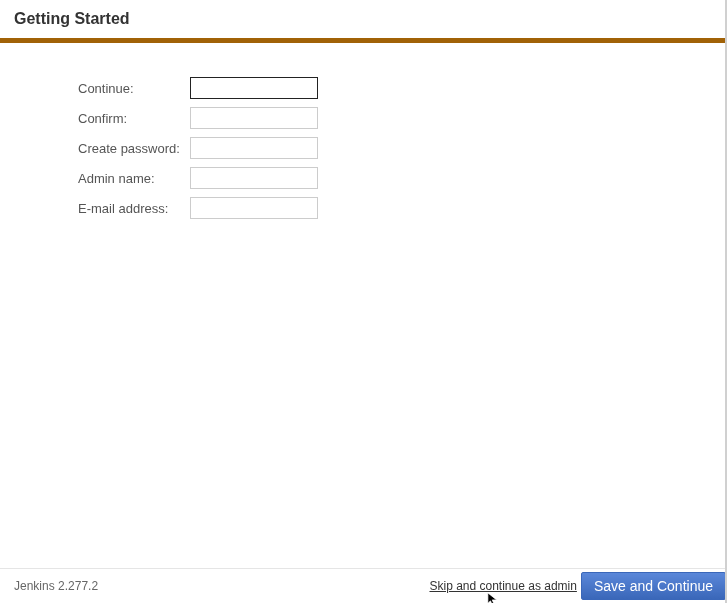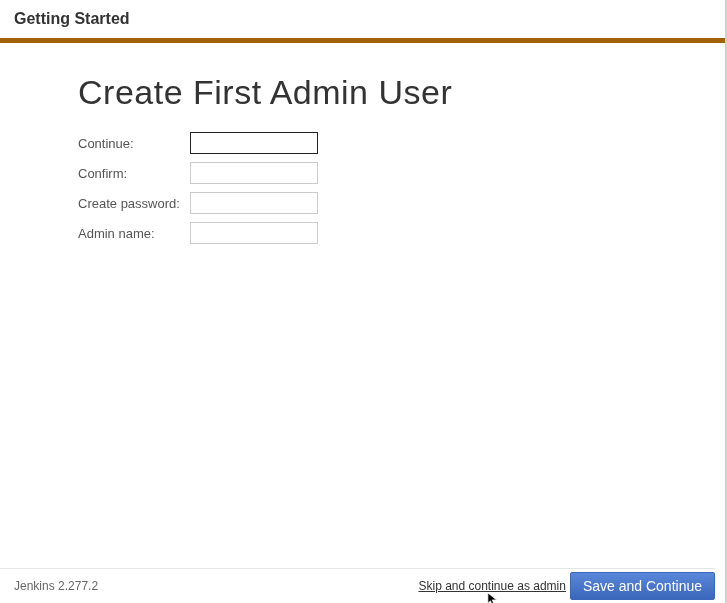--- a/index.html
+++ b/index.html
@@ -59,21 +59,21 @@
       font-size: 13px;
       background: #fff;
     }
     .form-table tr.focus input {
       border: 1.5px solid #222;
     }
     .footer {
       position: absolute;
       bottom: 0;
       left: 0;
-      right: 12px;
+      right: 1px;
       height: 35px;
       border-top: 1px solid #e5e5e5;
       display: flex;
       align-items: center;
       justify-content: space-between;
       padding: 0 0 0 14px;
       background: #fff;
     }
     .footer-left {
       font-size: 12px;
@@ -118,38 +118,41 @@
     }
   </style>
 </head>
 <body>
 
 <div class="header">
   <div class="header-title">Getting Started</div>
 </div>
 
 <div class="main">
-  <h1 class="page-title">Create First Admin User</h1>
 
   <table class="form-table">
     <tbody>
         <tr class="focus">
       <td class="label-cell">Continue:</td>
       <td><input type="text" value="" style=""></td>
     </tr>
     <tr>
       <td class="label-cell">Confirm:</td>
       <td><input type="password" value="" style=""></td>
     </tr>
     <tr>
       <td class="label-cell">Create password:</td>
       <td><input type="password" value="" style=""></td>
     </tr>
     <tr>
       <td class="label-cell">Admin name:</td>
+      <td><input type="text" value="" style=""></td>
+    </tr>
+    <tr>
+      <td class="label-cell">E-mail address:</td>
       <td><input type="text" value="" style=""></td>
     </tr>
   </tbody>
     </table>
 </div>
 
 <div class="footer">
   <div class="footer-left">Jenkins 2.277.2</div>
   <div class="footer-right">
     <a class="skip-link">Skip and continue as admin</a>

